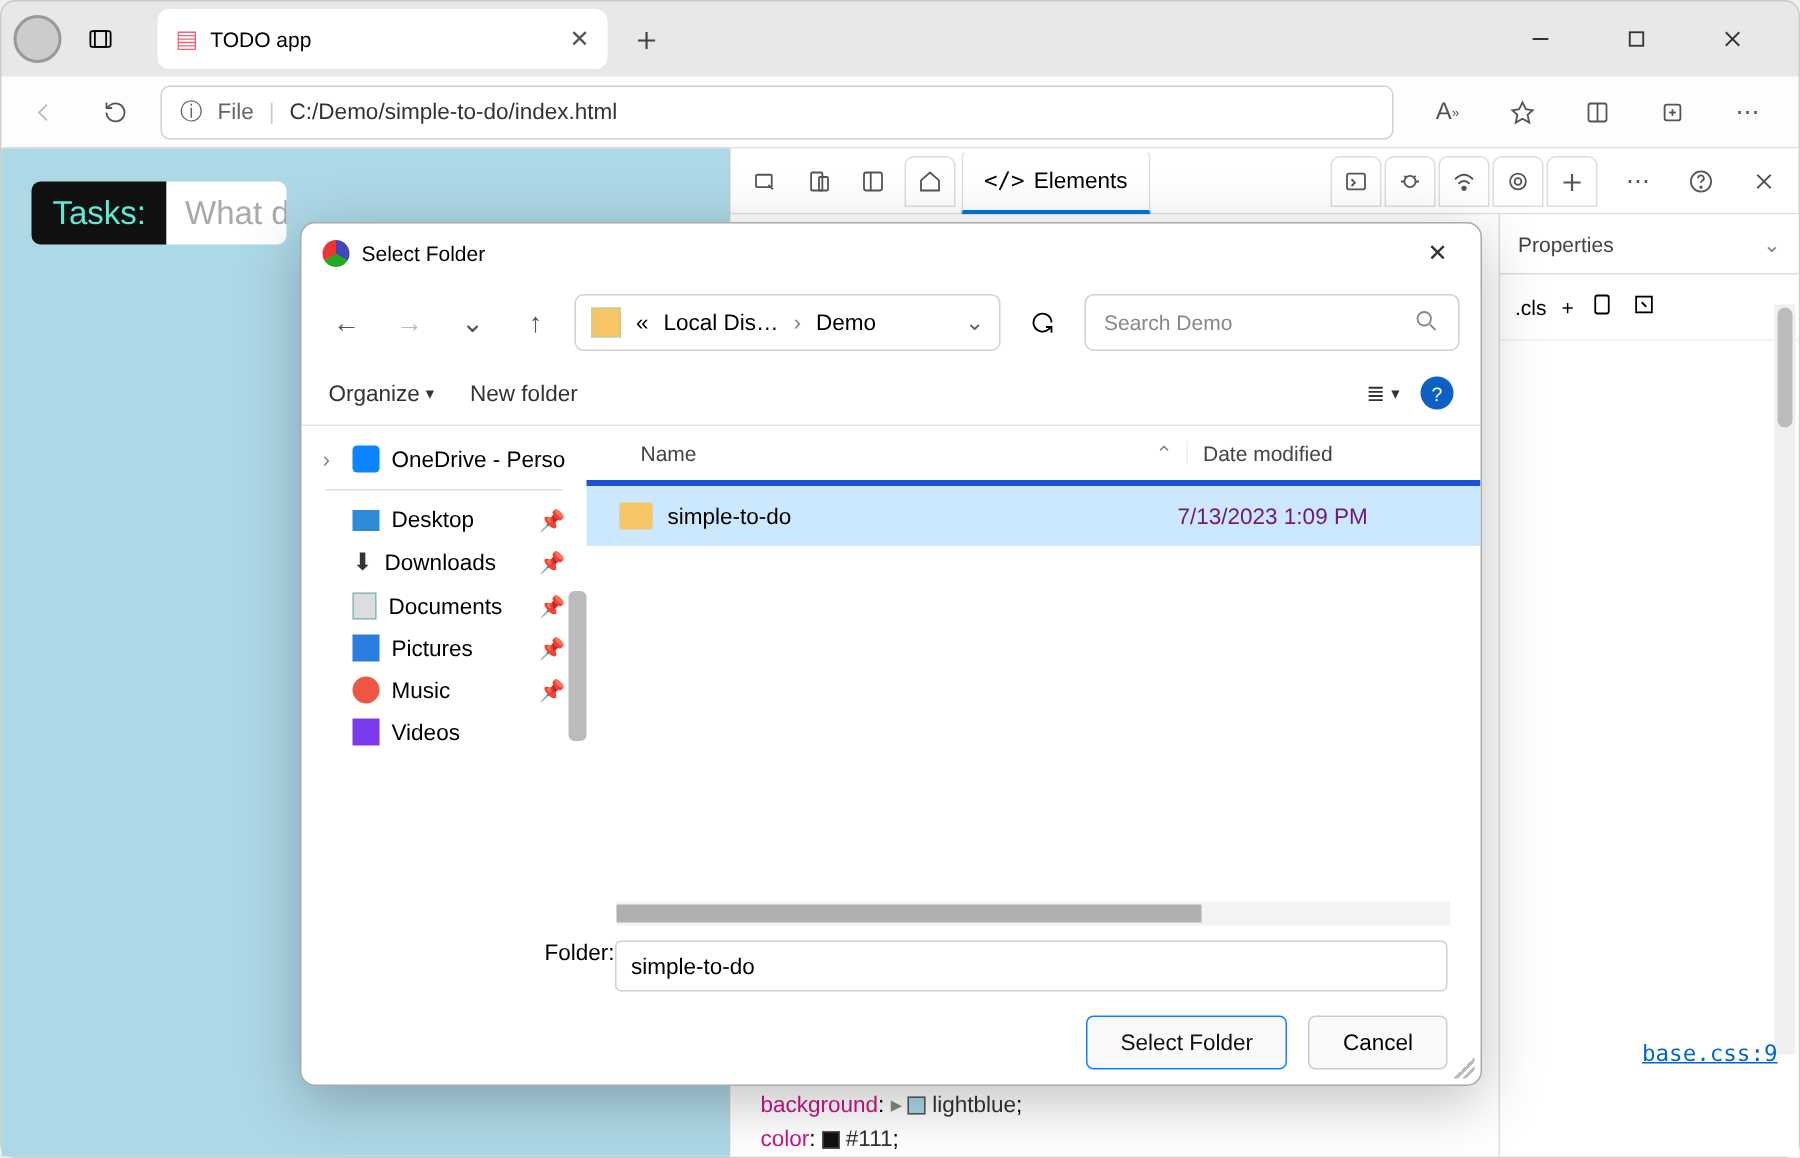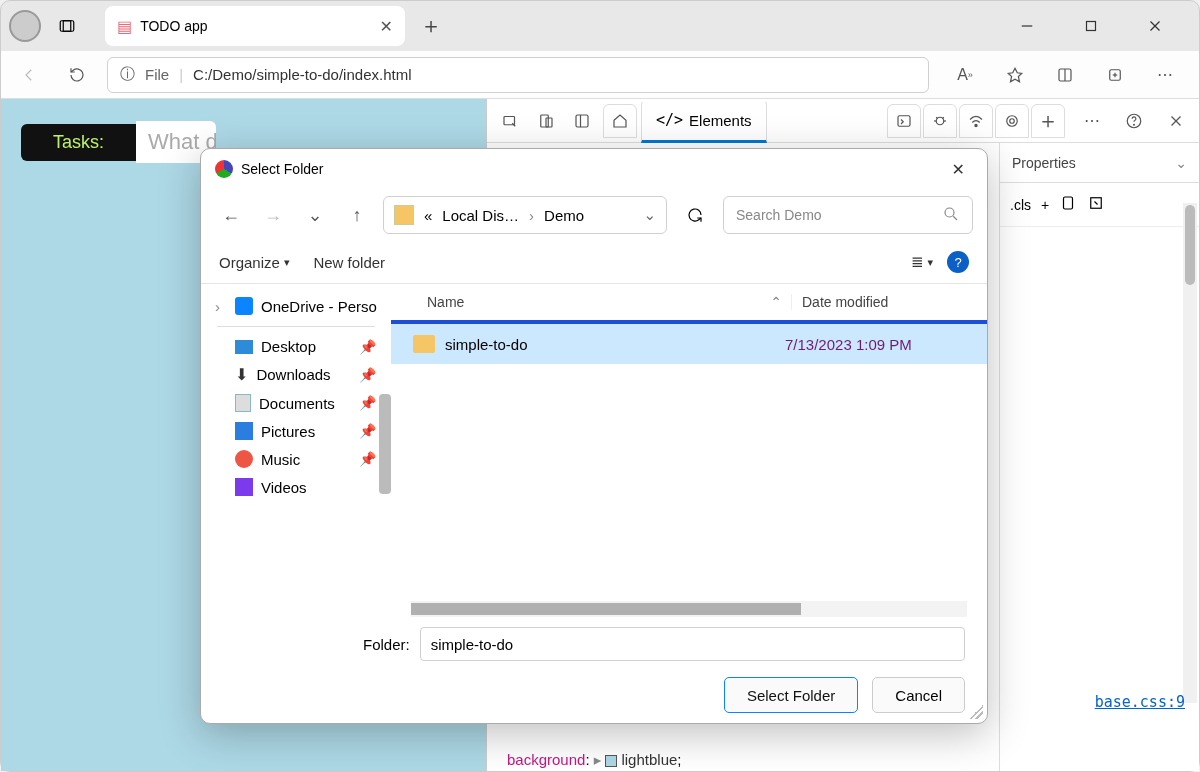--- a/index.html
+++ b/index.html
@@ -16,21 +16,21 @@
 .win-btn{width:36px;height:36px;display:flex;align-items:center;justify-content:center;color:#333}
 .addrbar{height:48px;background:#fdfdfd;display:flex;align-items:center;padding:0 10px;gap:12px;border-bottom:1px solid #ddd}
 .nav-btn{width:36px;height:36px;display:flex;align-items:center;justify-content:center;color:#555}
 .url-box{flex:1;height:36px;background:#fff;border:1px solid #d0d0d0;border-radius:6px;display:flex;align-items:center;padding:0 12px;gap:10px;font-size:15px;color:#666}
 .url-sep{color:#ccc}
 .url-text{color:#333}
 .addr-icons{display:flex;gap:14px;align-items:center;color:#555;padding:0 6px}
 .content-area{flex:1;display:flex;position:relative}
 .page{width:485px;background:lightblue;padding:22px 20px}
 .tasks-row{display:flex;align-items:center}
-.tasks-label{background:#111;color:#bef264;padding:8px 32px;border-radius:6px 0 0 6px;font-size:18px;font-weight:500}
+.tasks-label{background:#111;color:#5eead4;padding:8px 14px;border-radius:6px 0 0 6px;font-size:22px;font-weight:500}
 .tasks-input{background:#fff;color:#aaa;padding:8px 12px;font-size:22px;border-radius:0 6px 6px 0;width:80px;overflow:hidden;white-space:nowrap}
 .devtools{flex:1;background:#fff;border-left:1px solid #ccc;display:flex;flex-direction:column}
 .dt-top{height:44px;border-bottom:1px solid #ddd;display:flex;align-items:center;padding:0 6px;gap:2px}
 .dt-ico{width:34px;height:34px;display:flex;align-items:center;justify-content:center;color:#555;border-radius:4px}
 .dt-house{border:1px solid #ddd;border-radius:6px 6px 0 0;margin:0 2px}
 .dt-elements{border:1px solid #ddd;border-top:2px solid transparent;border-bottom:3px solid #0078d4;height:44px;display:flex;align-items:center;padding:0 14px;gap:6px;font-size:15px;border-radius:6px 6px 0 0}
 .dt-right{margin-left:auto;display:flex;gap:2px;align-items:center}
 .dt-right .dt-ico{border:1px solid #ddd;border-radius:6px 6px 0 0;width:34px}
 .dt-more{margin-left:8px;display:flex;gap:8px;align-items:center}
 .dt-body{flex:1;background:#fff;position:relative}
@@ -82,21 +82,21 @@
 .col-name{width:370px;padding-left:36px}
 .col-sort{width:30px;text-align:center;color:#888}
 .col-date{flex:1;padding-left:10px;border-left:1px solid #eee}
 .list-row{height:40px;display:flex;align-items:center;font-size:15px;background:#cce8ff;padding-left:22px}
 .folder-ico{width:22px;height:18px;background:#f5c566;border-radius:2px;margin-right:10px}
 .row-name{width:340px}
 .row-date{flex:1;color:#701a75}
 .list-hscroll{position:absolute;bottom:0;left:20px;right:20px;height:16px;background:#f3f3f3}
 .list-hthumb{width:390px;height:12px;background:#b0b0b0;margin:2px 0}
 .dlg-bottom{height:106px;padding:10px 22px;display:flex;flex-direction:column;gap:16px}
-.folder-row{display:flex;align-items:center;gap:10px;padding-left:140px}
+.folder-row{display:flex;align-items:flex-start;padding-left:140px}
 .folder-label{font-size:15px}
 .folder-input{flex:1;height:34px;border:1px solid #d0d0d0;border-radius:4px;padding:0 10px;font-size:15px}
 .btn-row{display:flex;gap:14px;justify-content:flex-end}
 .dlg-btn{height:36px;padding:0 22px;border:1px solid #ccc;border-radius:5px;background:#fafafa;font-size:15px;display:flex;align-items:center}
 .dlg-btn.primary{border:1.5px solid #0a84ff;color:#111}
 .resize{position:absolute;right:4px;bottom:4px;width:14px;height:14px;background:linear-gradient(135deg,transparent 50%,#bbb 50%,#bbb 60%,transparent 60%,transparent 70%,#bbb 70%,#bbb 80%,transparent 80%)}
 svg{width:18px;height:18px;stroke:currentColor;fill:none;stroke-width:1.6}
 </style>
 </head>
 <body>
@@ -281,20 +281,21 @@
                   <polyline points="10 10 14 14"></polyline>
                 </svg></span>
           </div>
         </div>
         <div class="dt-scroll">
             <div class="dt-thumb"></div>
           </div>
         <a class="dt-link">base.css:9</a>
         <div class="dt-code">
           <div><span class="code-k">background</span>: <span style="color:#888">▸</span> <span class="sw-box" style="background:lightblue"></span><span class="code-v">lightblue</span>;</div>
+          <div><span class="code-k">color</span>: <span class="sw-box" style="background:#111"></span><span class="code-v">#111</span>;</div>
         </div>
       </div>
     </div>
   </div>
 </div>
 
 <div class="dialog">
   <div class="dlg-title">
     <div class="dlg-logo"></div>
     <span class="dlg-title-txt">Select Folder</span>

